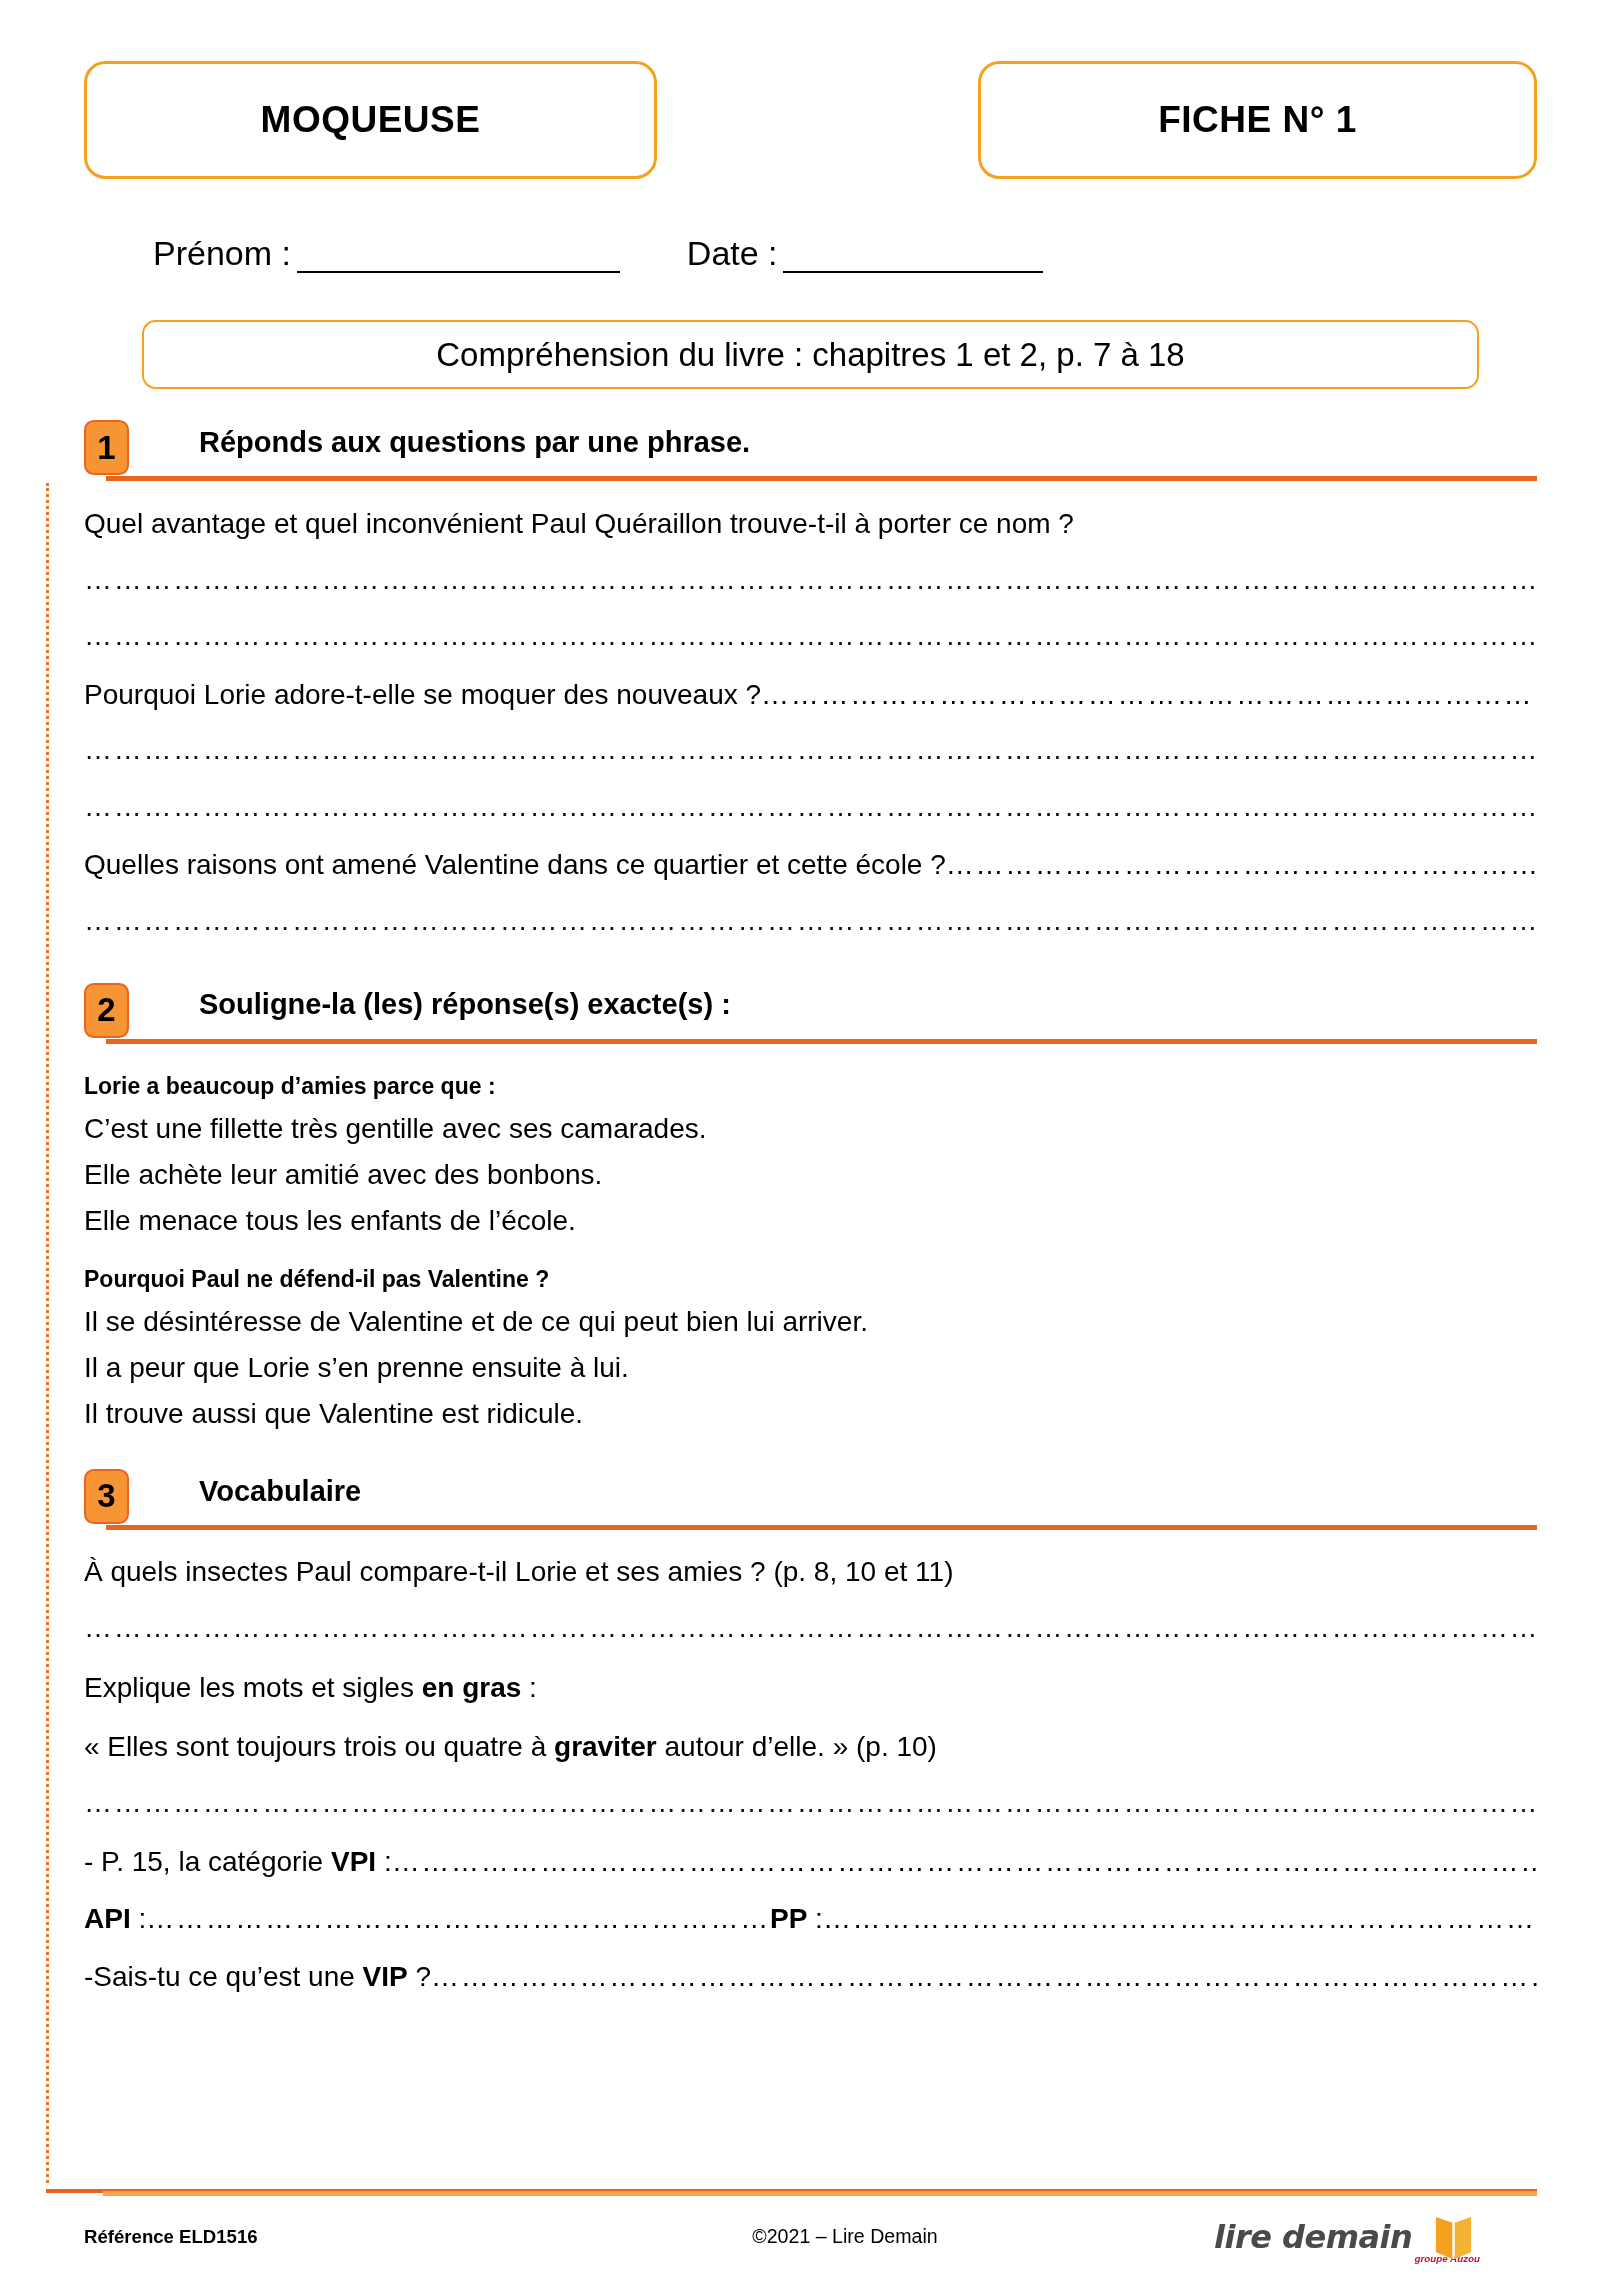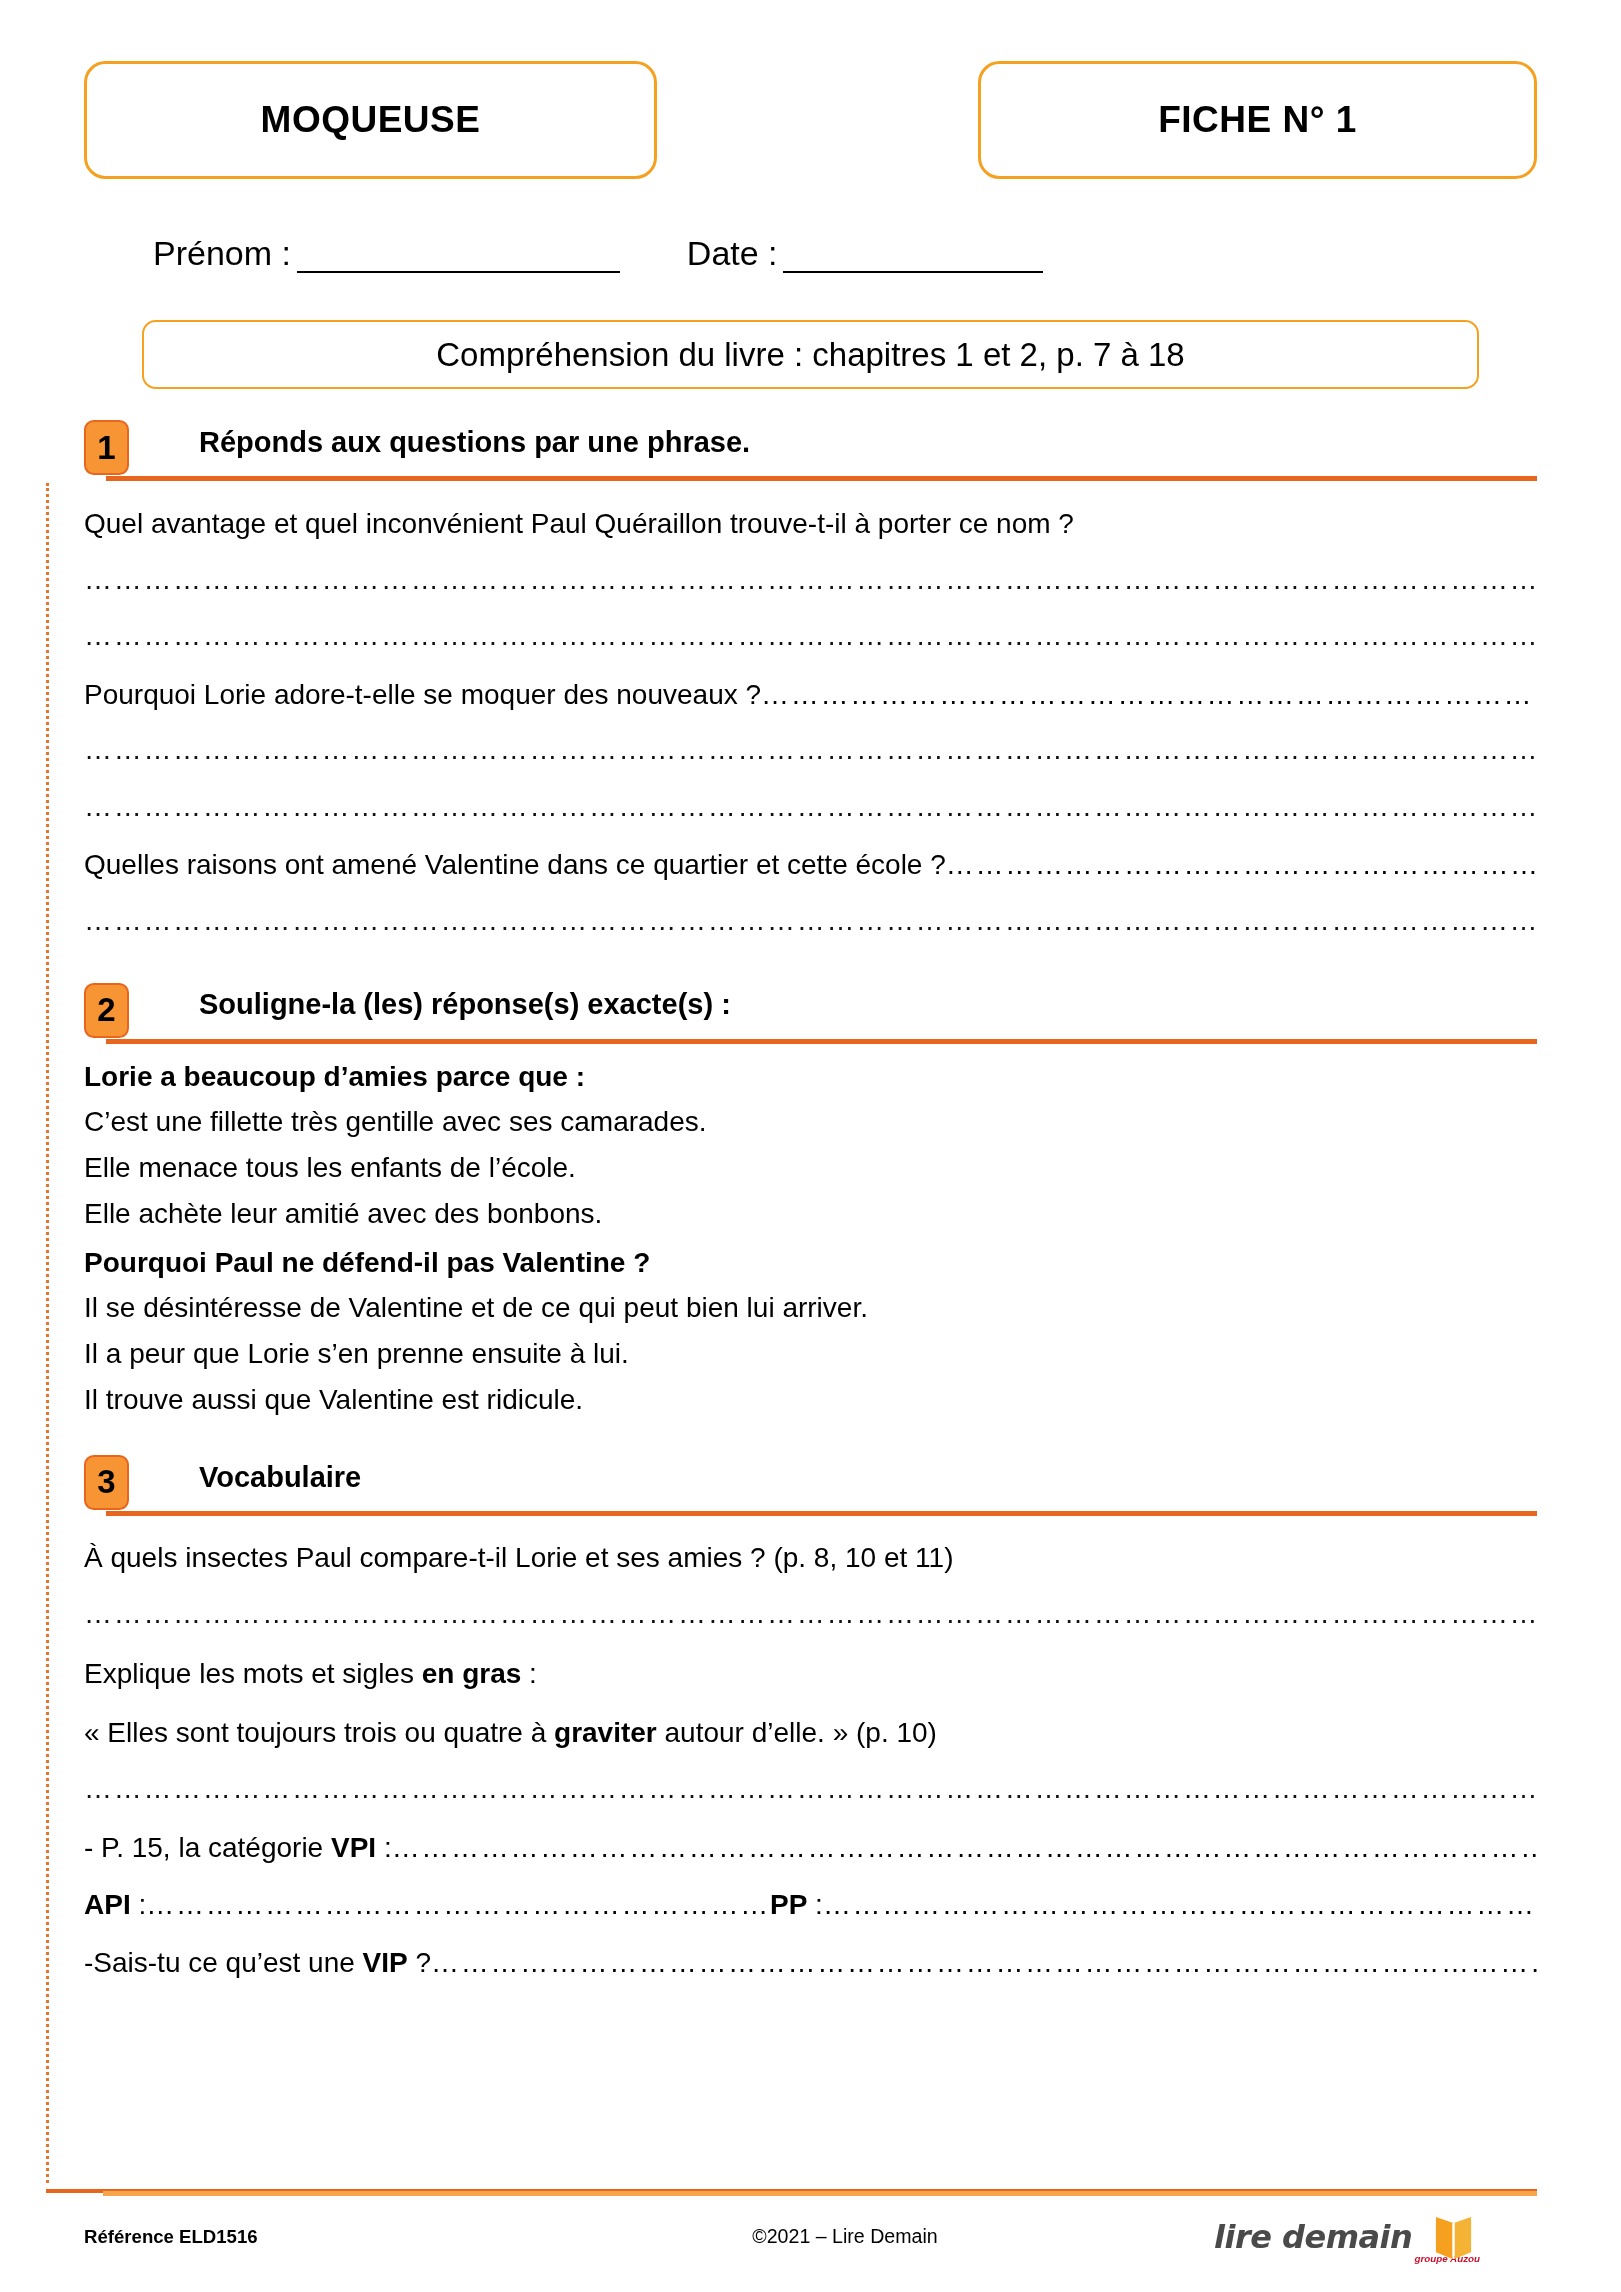--- a/index.html
+++ b/index.html
@@ -167,23 +167,23 @@
     margin-top: 25.5px;
     white-space: nowrap;
     overflow: hidden;
   }
 
   .opt {
     font-size: 28px;
     margin-top: 13.7px;
   }
   .opt-head {
-    font-size: 28px;
-    font-weight: bold;
-    margin-top: 17px;
+    font-size: 23px;
+    font-weight: bold;
+    margin-top: 29px;
   }
 
   
   .foot-rule-wrap {
     position: absolute;
     left: 46px;
     right: 84px;
     bottom: 98px;
     height: 5.9px;
   }
@@ -301,22 +301,22 @@
     <div class="dots-line">…………………………………………………………………………………………………………………………………………………………………………………………………</div>
 
     <div class="sec-head" style="margin-top:45px;">
       <div class="badge">2</div>
       <div class="sec-title">Souligne-la (les) réponse(s) exacte(s) :</div>
       <div class="sec-rule"></div>
     </div>
 
     <div class="opt-head">Lorie a beaucoup d’amies parce que :</div>
     <div class="opt">C’est une fillette très gentille avec ses camarades.</div>
+    <div class="opt">Elle achète leur amitié avec des bonbons.</div>
     <div class="opt">Elle menace tous les enfants de l’école.</div>
-    <div class="opt">Elle achète leur amitié avec des bonbons.</div>
 
     <div class="opt-head">Pourquoi Paul ne défend-il pas Valentine ?</div>
     <div class="opt">Il se désintéresse de Valentine et de ce qui peut bien lui arriver.</div>
     <div class="opt">Il a peur que Lorie s’en prenne ensuite à lui.</div>
     <div class="opt">Il trouve aussi que Valentine est ridicule.</div>
 
     <div class="sec-head" style="margin-top:39px;">
       <div class="badge">3</div>
       <div class="sec-title">Vocabulaire</div>
       <div class="sec-rule"></div>

